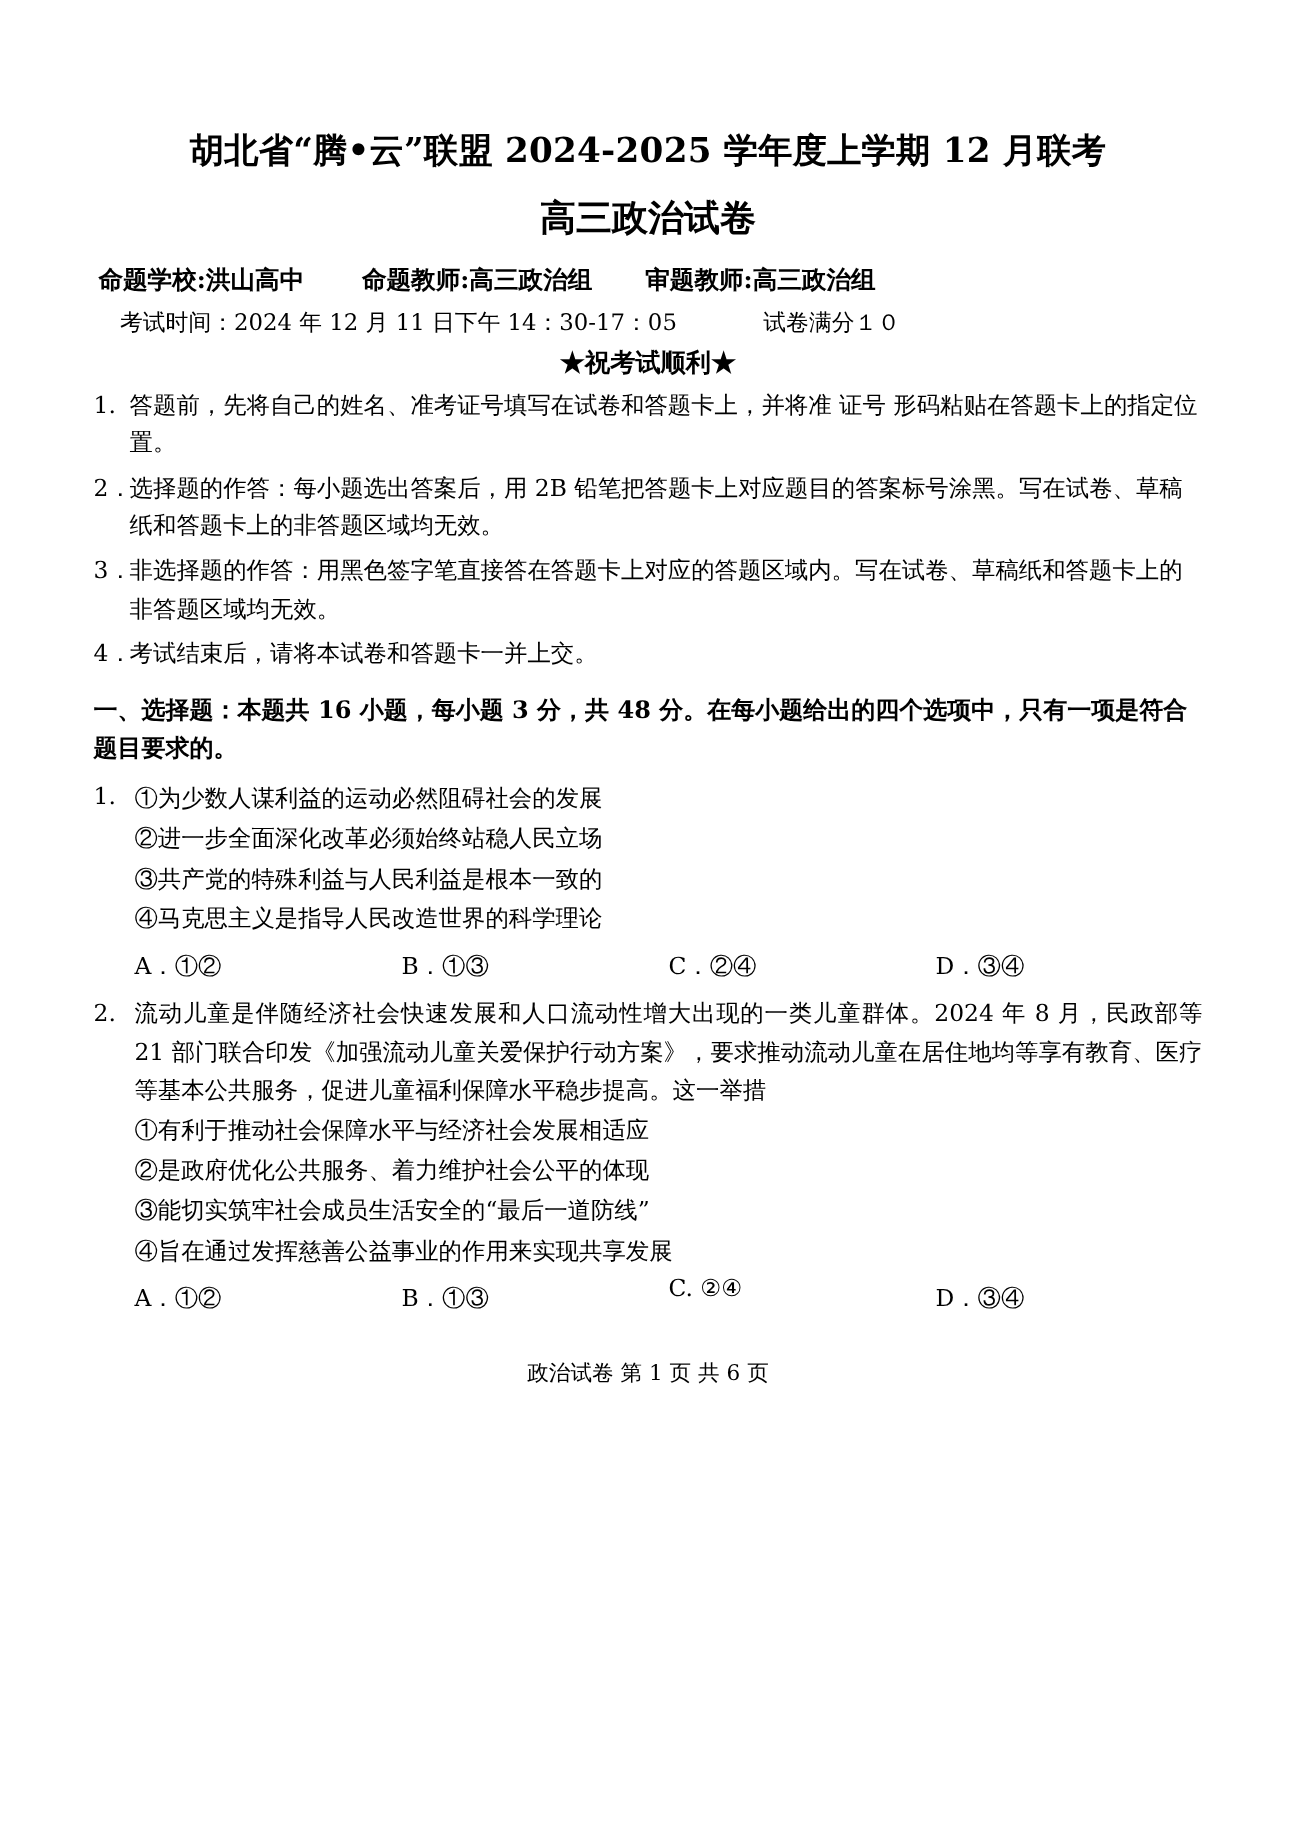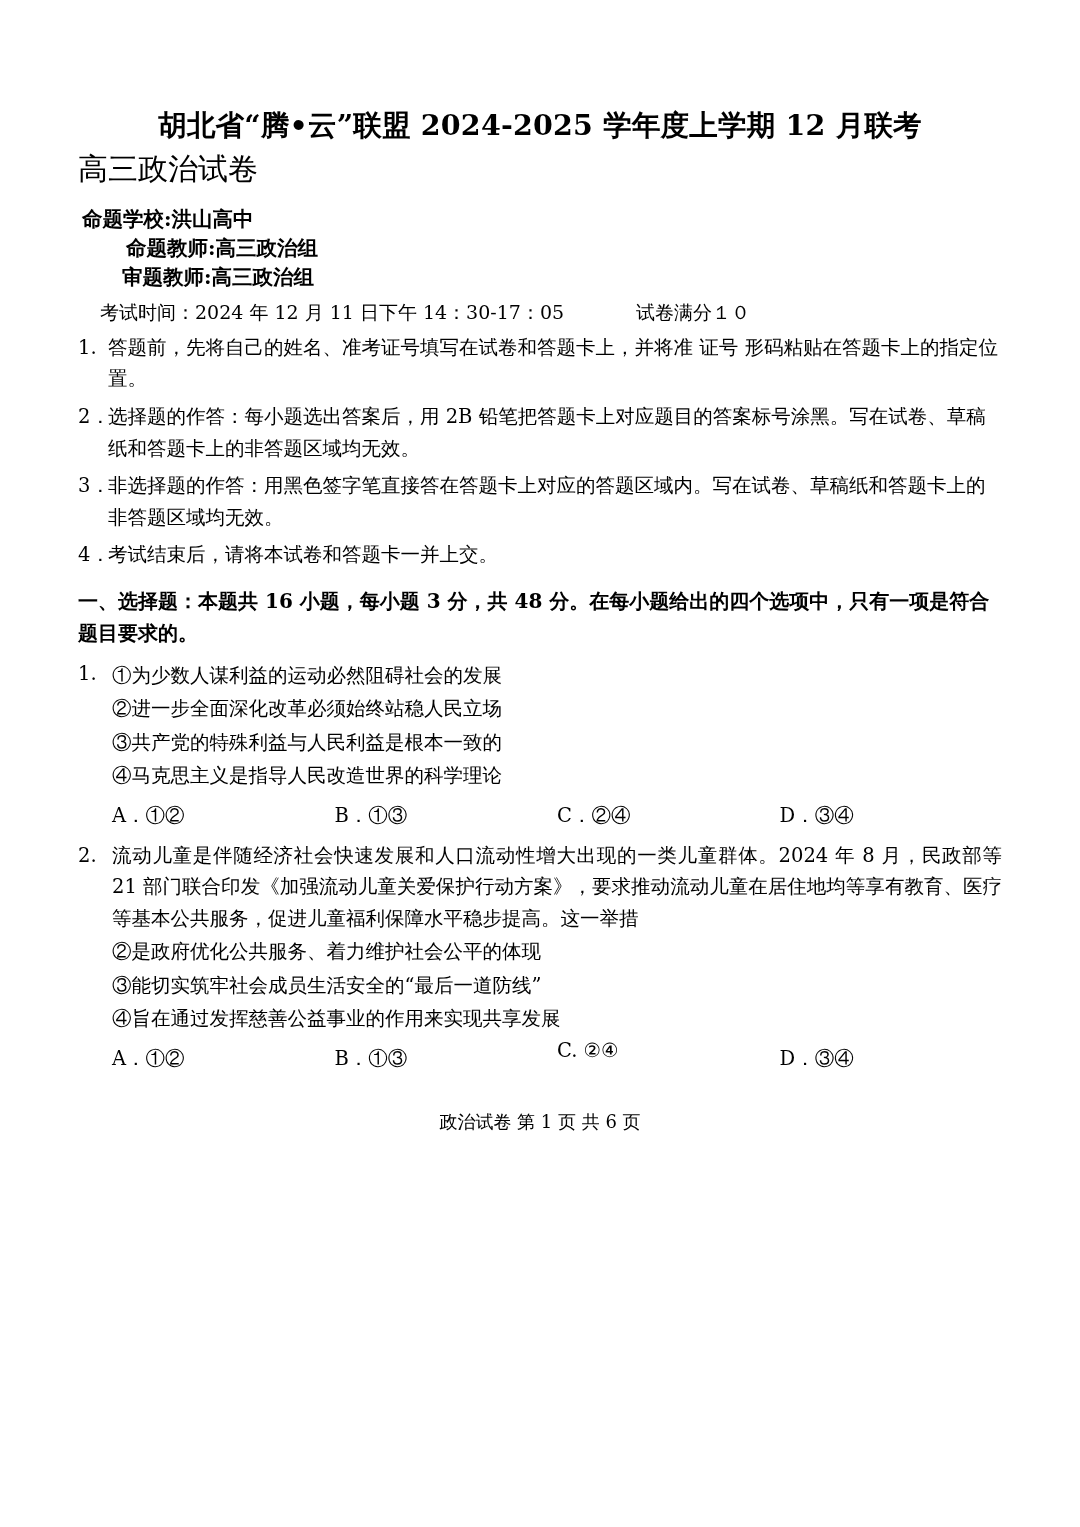--- a/index.html
+++ b/index.html
@@ -22,35 +22,34 @@
   }
   .title-main {
     text-align: center;
     font-size: 28.5px;
     font-weight: bold;
     letter-spacing: 0.2px;
     line-height: 1.25;
     white-space: nowrap;
   }
   .title-sub {
-    text-align: left;
+    text-align: center;
     font-size: 30px;
-    font-weight: normal;
-    margin-top: 6px;
+    font-weight: bold;
+    margin-top: 20px;
     line-height: 1.25;
   }
   .meta-line {
     font-size: 20.5px;
     font-weight: bold;
     margin-top: 18px;
     display: flex;
     justify-content: flex-start;
     gap: 0;
     line-height: 1.4;
-    flex-direction: column;
   }
   .meta-line .m1 { margin-left: 4px; }
   .meta-line .m2 { margin-left: 48px; }
   .meta-line .m3 { margin-left: 44px; }
   .meta-line2 {
     font-size: 19px;
     margin-top: 8px;
     line-height: 1.4;
     display: flex;
     align-items: baseline;
@@ -142,20 +141,21 @@
     <span class="m1">命题学校:洪山高中</span>
     <span class="m2">命题教师:高三政治组</span>
     <span class="m3">审题教师:高三政治组</span>
   </div>
 
   <div class="meta-line2">
     <span class="exam-time">考试时间：2024 年 12 月 11 日下午 14：30-17：05</span>
     <span class="full-score">试卷满分１０</span>
   </div>
 
+  <div class="wish">★祝考试顺利★</div>
 
 
   <div class="notice-item">
     <span class="num">1.</span>
     <span class="txt">答题前，先将自己的姓名、准考证号填写在试卷和答题卡上，并将准  证号  形码粘贴在答题卡上的指定位置。</span>
   </div>
   <div class="notice-item">
     <span class="num">2．</span>
     <span class="txt">选择题的作答：每小题选出答案后，用 2B 铅笔把答题卡上对应题目的答案标号涂黑。写在试卷、草稿纸和答题卡上的非答题区域均无效。</span>
   </div>
@@ -183,20 +183,21 @@
         <span class="ch">C．②④</span>
         <span class="ch">D．③④</span>
       </div>
     </div>
   </div>
 
   <div class="question">
     <span class="qnum">2.</span>
     <div class="qbody">
       <div class="stem">流动儿童是伴随经济社会快速发展和人口流动性增大出现的一类儿童群体。2024 年 8 月，民政部等 21 部门联合印发《加强流动儿童关爱保护行动方案》，要求推动流动儿童在居住地均等享有教育、医疗等基本公共服务，促进儿童福利保障水平稳步提高。这一举措</div>
+      <div class="option-line">①有利于推动社会保障水平与经济社会发展相适应</div>
       <div class="option-line">②是政府优化公共服务、着力维护社会公平的体现</div>
       <div class="option-line">③能切实筑牢社会成员生活安全的“最后一道防线”</div>
       <div class="option-line">④旨在通过发挥慈善公益事业的作用来实现共享发展</div>
       <div class="choices q2">
         <span class="ch">A．①②</span>
         <span class="ch">B．①③</span>
         <span class="ch ch-c"><span class="lbl">C.  ②④</span></span>
         <span class="ch">D．③④</span>
       </div>
     </div>

